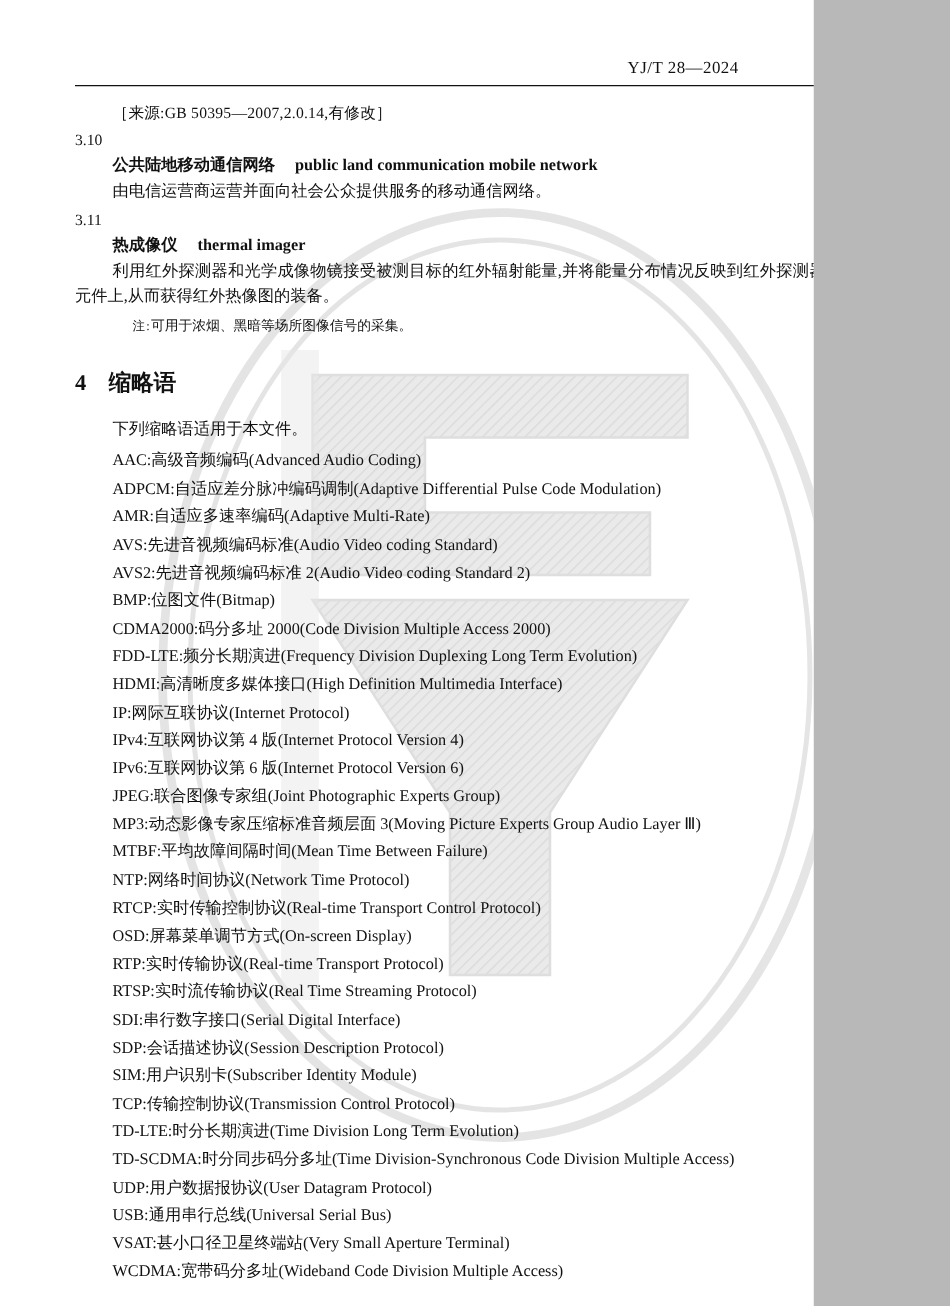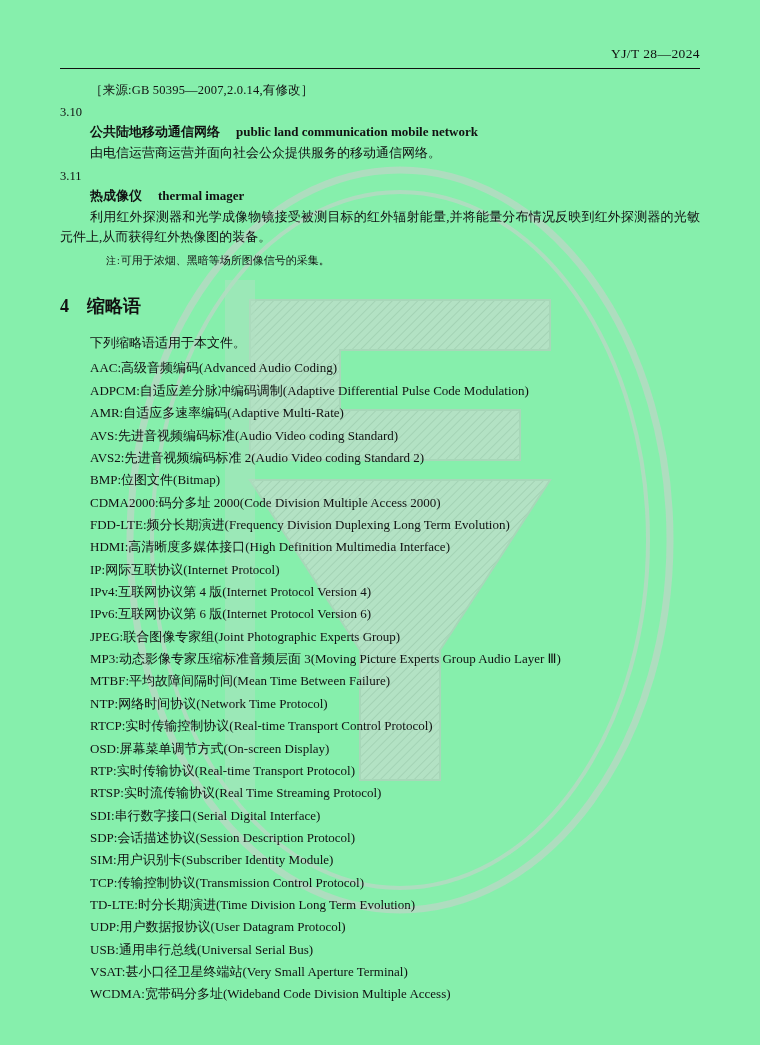--- a/index.html
+++ b/index.html
@@ -2,23 +2,23 @@
 <html><head>
 <meta charset="utf-8">
 <style>
   html, body {
     margin: 0;
     padding: 0;
     background: #b8b8b8;
   }
   .page {
     position: relative;
-    width: 760px;
+    width: 651px;
     height: 1045px;
-    background: #86efac;
+    background: #ffffff;
     overflow: hidden;
     font-family: "Liberation Serif", serif;
     color: #111;
   }
   
   .watermark {
     position: absolute;
     left: 0; top: 0;
     width: 760px; height: 1045px;
     pointer-events: none;
@@ -193,20 +193,21 @@
         <div class="abbr-item">NTP:网络时间协议(Network Time Protocol)</div>
         <div class="abbr-item">RTCP:实时传输控制协议(Real-time Transport Control Protocol)</div>
         <div class="abbr-item">OSD:屏幕菜单调节方式(On-screen Display)</div>
         <div class="abbr-item">RTP:实时传输协议(Real-time Transport Protocol)</div>
         <div class="abbr-item">RTSP:实时流传输协议(Real Time Streaming Protocol)</div>
         <div class="abbr-item">SDI:串行数字接口(Serial Digital Interface)</div>
         <div class="abbr-item">SDP:会话描述协议(Session Description Protocol)</div>
         <div class="abbr-item">SIM:用户识别卡(Subscriber Identity Module)</div>
         <div class="abbr-item">TCP:传输控制协议(Transmission Control Protocol)</div>
         <div class="abbr-item">TD-LTE:时分长期演进(Time Division Long Term Evolution)</div>
+        <div class="abbr-item">TD-SCDMA:时分同步码分多址(Time Division-Synchronous Code Division Multiple Access)</div>
         <div class="abbr-item">UDP:用户数据报协议(User Datagram Protocol)</div>
         <div class="abbr-item">USB:通用串行总线(Universal Serial Bus)</div>
         <div class="abbr-item">VSAT:甚小口径卫星终端站(Very Small Aperture Terminal)</div>
         <div class="abbr-item">WCDMA:宽带码分多址(Wideband Code Division Multiple Access)</div>
       </div>
 
     </div>
 
   </div>
 </div>

